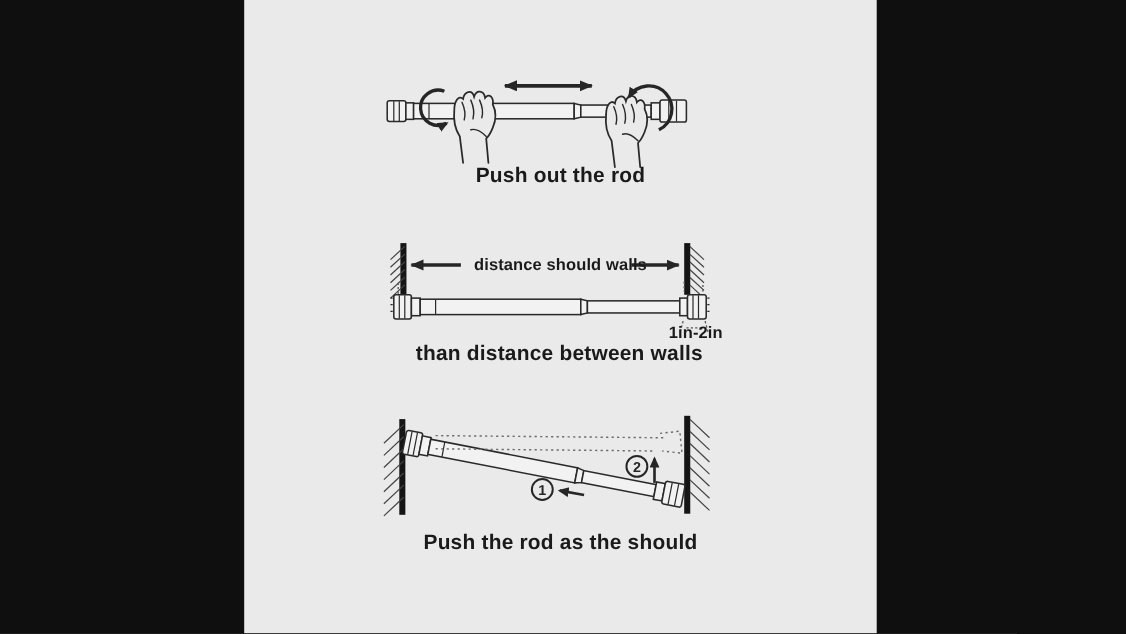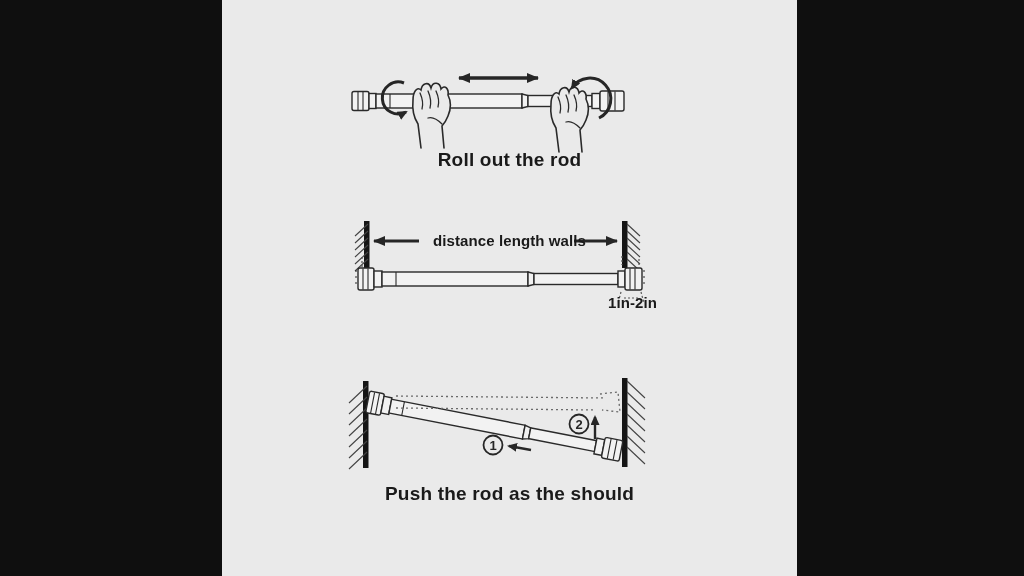--- a/index.html
+++ b/index.html
@@ -110,24 +110,25 @@
         </g>
         <circle cx="271" cy="445" r="9.5" fill="#eaeaea" stroke="#262626" stroke-width="1.8"></circle>
         <text x="271" y="450" text-anchor="middle" font-size="13" font-weight="bold" fill="#262626">1</text>
         <line x1="309" y1="450" x2="287" y2="446" stroke="#262626" stroke-width="2.4" marker-end="url(#ahs)"></line>
         <circle cx="357" cy="424" r="9.5" fill="#eaeaea" stroke="#262626" stroke-width="1.8"></circle>
         <text x="357" y="429" text-anchor="middle" font-size="13" font-weight="bold" fill="#262626">2</text>
         <line x1="373" y1="439" x2="373" y2="417" stroke="#262626" stroke-width="2.4" marker-end="url(#ahs)"></line>
       </g>
     </svg>
 
-    <div class="lbl cap centered" style="top:149px">Roll out the rod</div>
+    <div class="lbl cap centered" style="top:149px">Push out the rod</div>
 
-    <div class="lbl small centered" style="top:232px">distance length walls</div>
+    <div class="lbl small centered" style="top:232px">distance should walls</div>
 
     <div class="lbl small" style="top:294px;left:386px">1in-2in</div>
 
     <div class="lbl cap" style="top:311px;left:156px">
+      <div>than distance between walls</div>
     </div>
 
     <div class="lbl cap centered" style="top:483px">Push the rod as the should</div>
   </div>
 </div>
 
 </body></html>

